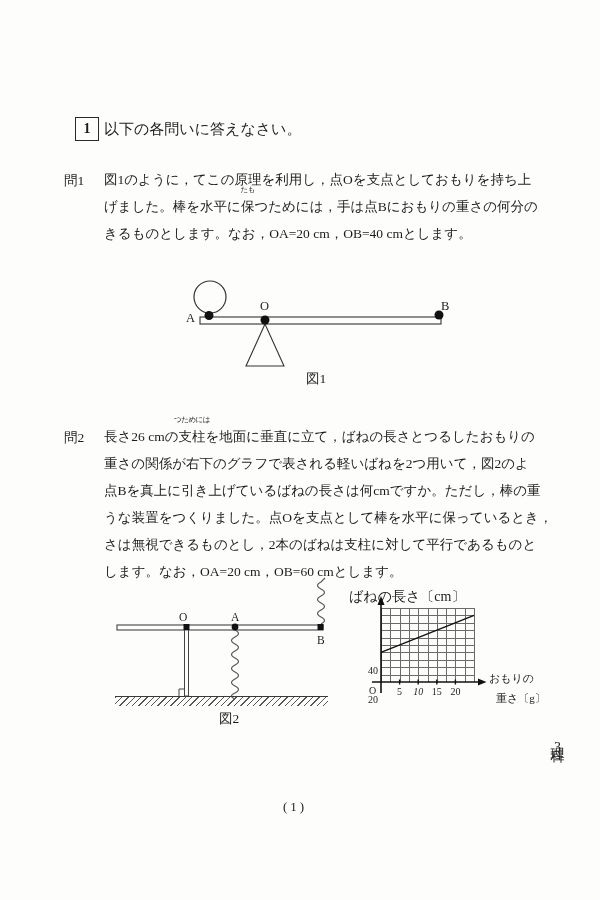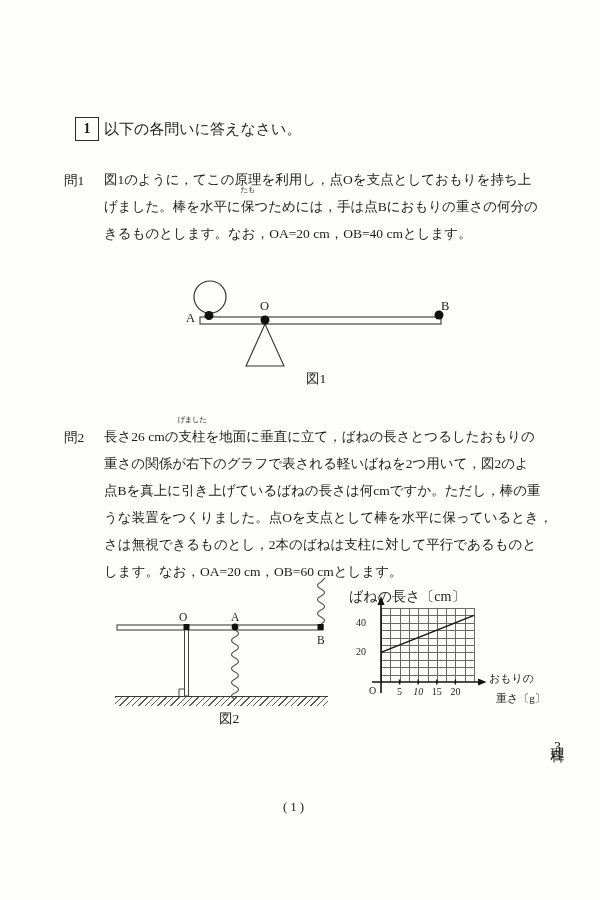--- a/index.html
+++ b/index.html
@@ -23,21 +23,21 @@
   svg{position:absolute;left:0;top:0;}
   
   .graph{position:absolute;left:345px;top:583px;width:200px;height:130px;}
   .g-ylabel{position:absolute;left:4px;top:5px;font-size:14px;white-space:nowrap;}
   .g-grid{position:absolute;left:36px;top:25px;width:93px;height:74px;
     background-image:
       repeating-linear-gradient(to right,#6a6a6a 0px,#6a6a6a 1px,transparent 1px,transparent 9.3px),
       repeating-linear-gradient(to bottom,#6a6a6a 0px,#6a6a6a 1px,transparent 1px,transparent 7.4px);
     border-right:1px solid #6a6a6a;}
   .g-num{position:absolute;font-size:10px;line-height:12px;}
-  .g-ytick{width:22px;text-align:left;}
+  .g-ytick{width:22px;text-align:right;margin-top:48px;}
   .g-xtick{width:20px;text-align:center;}
   .g-xlabel{position:absolute;font-size:11px;white-space:nowrap;}
   
   .side-label{position:absolute;left:548px;top:736px;writing-mode:vertical-rl;text-orientation:upright;
               font-size:14px;letter-spacing:2px;}
   .page-num{position:absolute;left:283px;top:799px;font-size:13px;letter-spacing:3px;}
   .ground{position:absolute;border-top:1.3px solid #3a3a3a;
     background:repeating-linear-gradient(135deg,#555 0px,#555 1px,transparent 1px,transparent 4.5px);}
 </style>
 </head>
@@ -67,21 +67,21 @@
       <circle cx="289" cy="35" r="4.5" fill="#111"></circle>
     </svg>
     <span class="flabel" style="left:36px;top:31px;">A</span>
     <span class="flabel" style="left:110px;top:19px;">O</span>
     <span class="flabel" style="left:291px;top:19px;">B</span>
     <span class="caption" style="left:156px;top:90px;">図1</span>
   </div>
 
   <div class="qlabel" style="left:64px;top:429px;">問2</div>
   <div class="para" style="left:104px;top:423px;">
-    <div class="line"><span>長さ26 cmの</span><span class="rb"><span class="rt">げました</span><span>支柱</span></span><span>を地面に垂直に立て，ばねの長さとつるしたおもりの</span></div>
+    <div class="line"><span>長さ26 cmの</span><span class="rb"><span class="rt">つためには</span><span>支柱</span></span><span>を地面に垂直に立て，ばねの長さとつるしたおもりの</span></div>
     <div class="line">重さの関係が右下のグラフで表される軽いばねを2つ用いて，図2のよ</div>
     <div class="line">点Bを真上に引き上げているばねの長さは何cmですか。ただし，棒の重</div>
     <div class="line">うな装置をつくりました。点Oを支点として棒を水平に保っているとき，</div>
     <div class="line">さは無視できるものとし，2本のばねは支柱に対して平行であるものと</div>
     <div class="line">します。なお，OA=20 cm，OB=60 cmとします。</div>
   </div>
 
   <div class="fig" style="left:90px;top:577px;width:250px;height:150px;">
     <svg width="250" height="150" viewBox="0 0 250 150">
 

